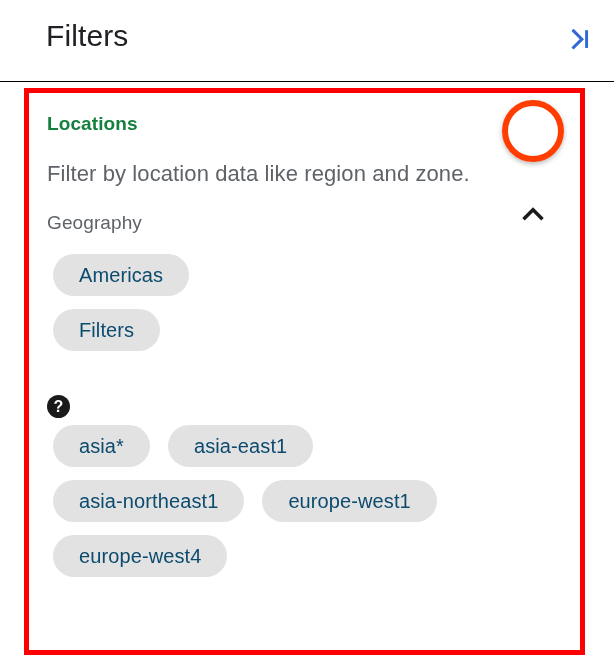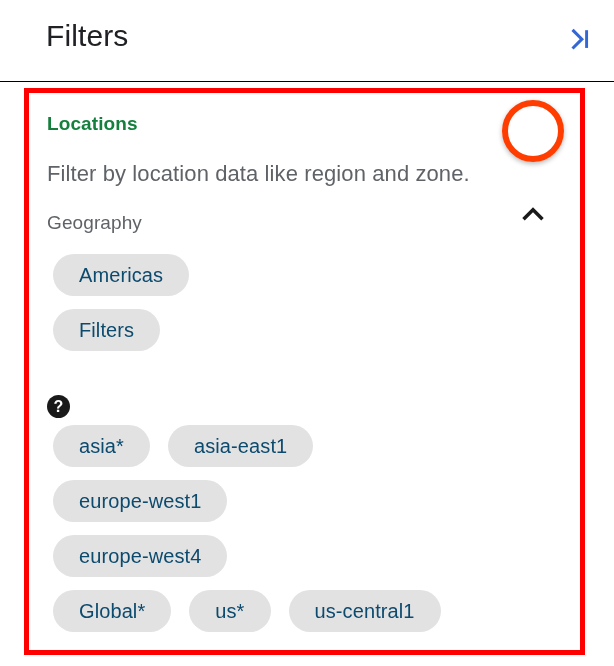--- a/index.html
+++ b/index.html
@@ -229,29 +229,25 @@
     <div class="group-label" id="region-label">
       <span class="help-icon">?</span>
     </div>
 
     <div class="chip-rows" id="region-chips">
       <div class="chip-row">
         <button class="chip">asia*</button>
         <button class="chip">asia-east1</button>
       </div>
       <div class="chip-row">
+        <button class="chip">asia-northeast1</button>
         <button class="chip">europe-west1</button>
       </div>
       <div class="chip-row">
         <button class="chip">europe-west4</button>
-      </div>
-      <div class="chip-row">
-        <button class="chip">Global*</button>
-        <button class="chip">us*</button>
-        <button class="chip">us-central1</button>
       </div>
     </div>
 
   </div>
 </div>
 
 <div class="annot-box"></div>
 <div class="annot-circle"></div>
 
 </body></html>

